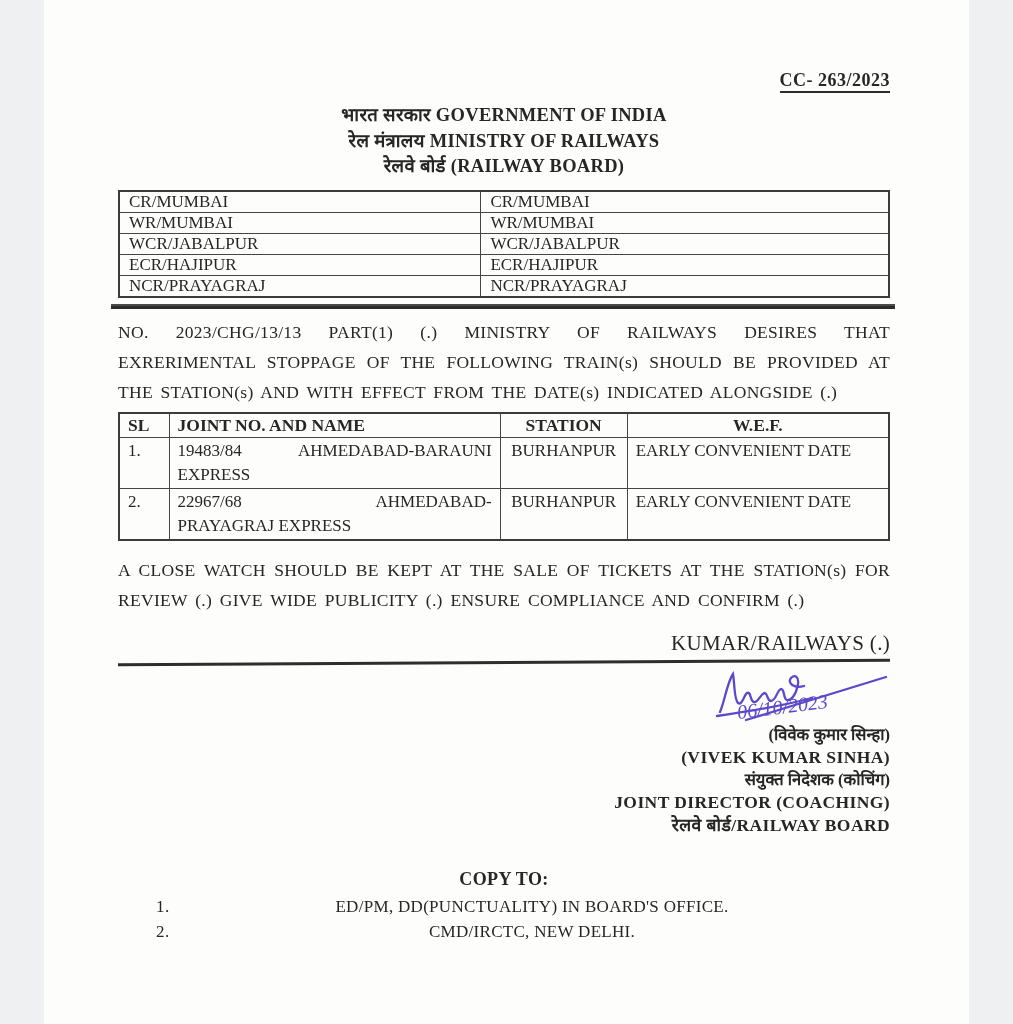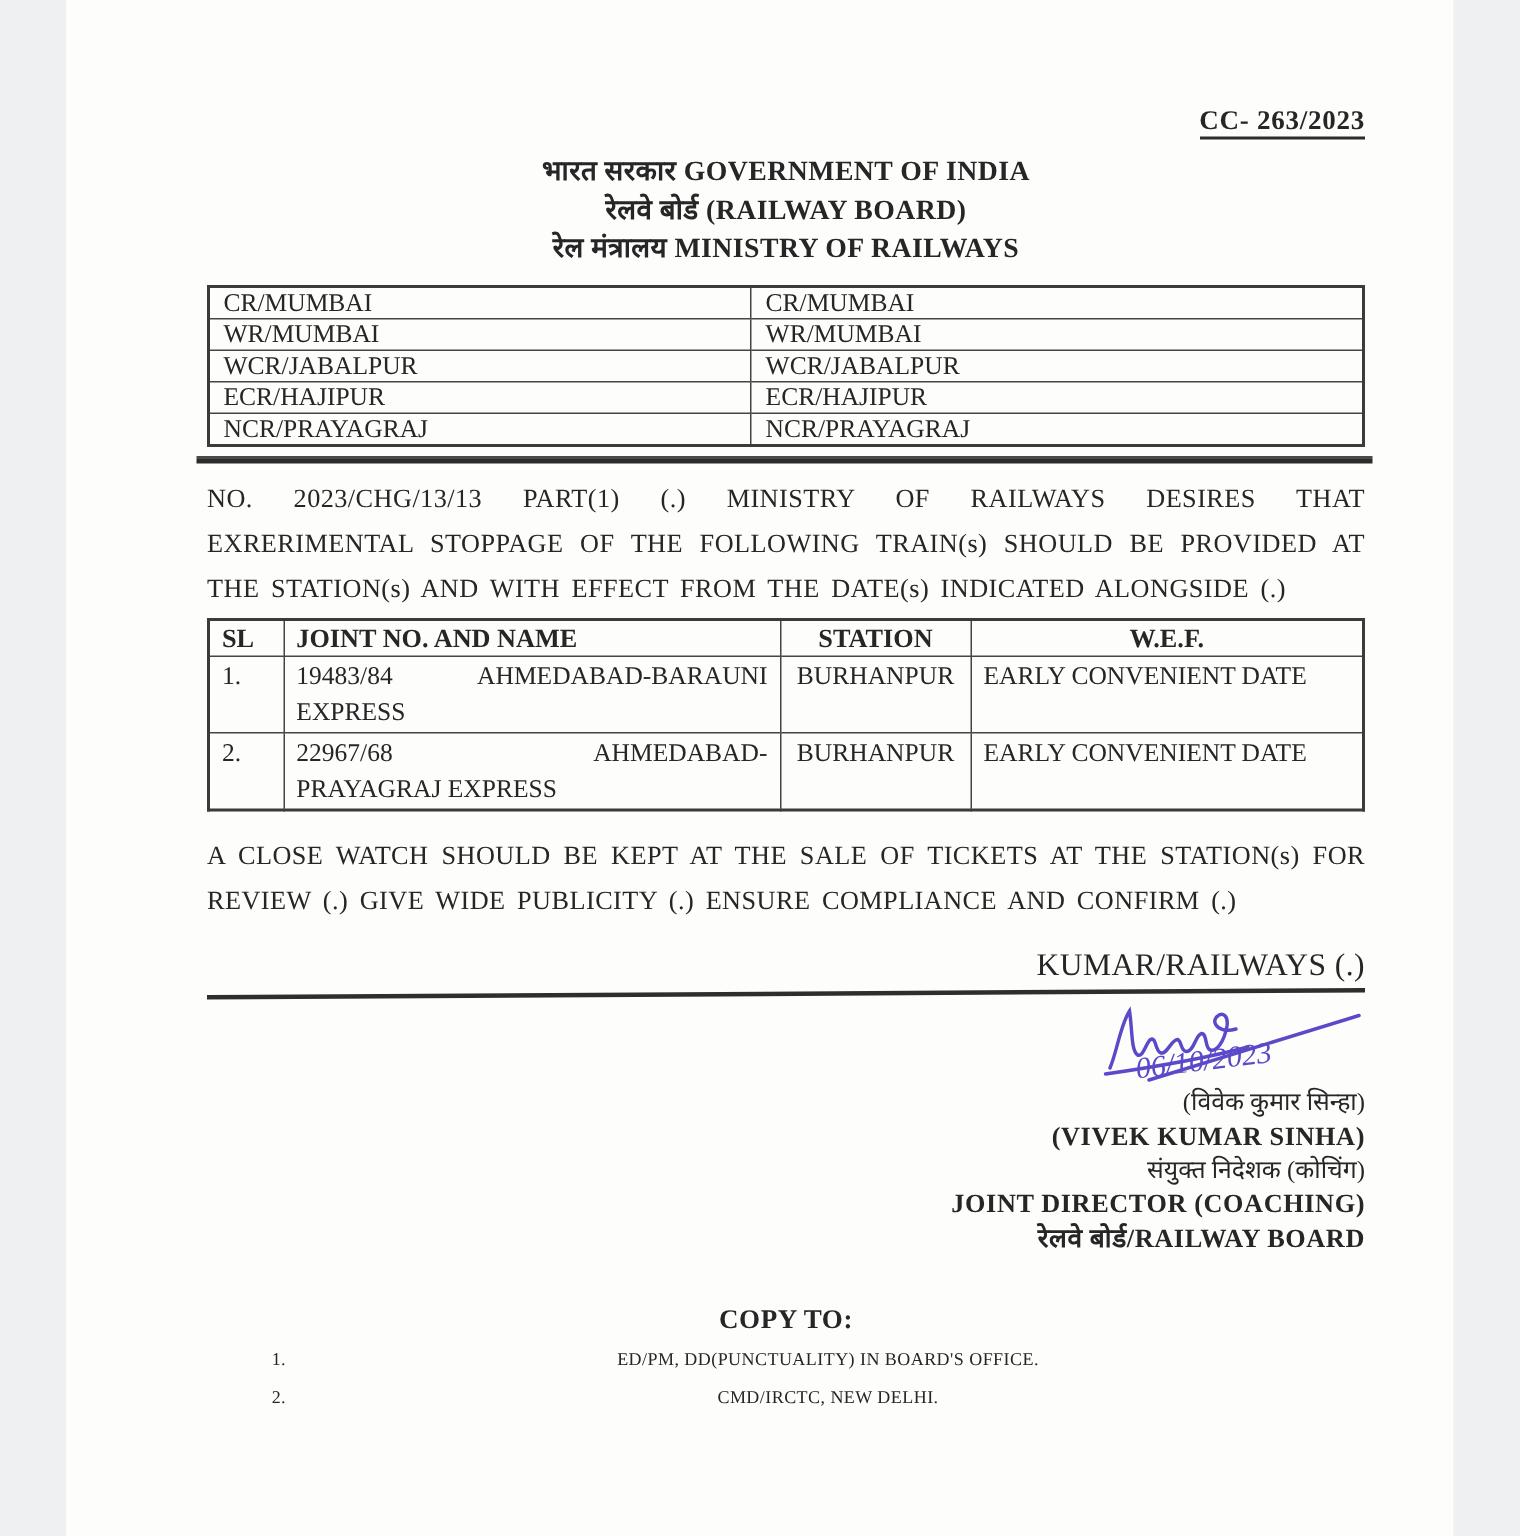--- a/index.html
+++ b/index.html
@@ -3,21 +3,21 @@
 <meta charset="utf-8">
 <style>
   * { margin:0; padding:0; box-sizing:border-box; }
   body { background:#e8e9eb; }
   .page {
     position:relative; width:1013px; height:1024px;
     background:#eff0f2; overflow:hidden;
     font-family:"Liberation Serif", serif; color:#262626;
   }
   .sheet { position:absolute; left:44px; right:44px; top:0; bottom:0; background:#fdfdfc; }
-  .content { position:absolute; left:138px; top:0; width:772px; }
+  .content { position:absolute; left:118px; top:0; width:772px; }
 
   .ref-line { padding-top:70px; text-align:right; font-size:18px; font-weight:bold; }
   .ref-line span { border-bottom:2px solid #2c2c2c; padding-bottom:1px; letter-spacing:0.5px; }
 
   .gov-header { margin-top:12px; text-align:center; font-weight:bold;
     font-size:18.5px; line-height:25.5px; letter-spacing:0.3px; }
 
   .fax-block { margin-top:22px; text-align:right; font-size:17.5px; line-height:23.5px; letter-spacing:0.4px; }
 
   table { width:100%; border-collapse:collapse; font-size:17px; }
@@ -44,43 +44,43 @@
   .cell-center { text-align:center; line-height:24px; }
   .cell-wef { text-align:left; line-height:24px; padding-top:2px; }
   .train-table td.sl-cell { line-height:24px; }
 
   .closing { margin-top:14px; }
   .sender-line { margin-top:16px; text-align:right; font-size:21px; letter-spacing:0.3px; }
   .sig-rule { margin-top:5px; border-top:3px solid #2e2e2e; transform:rotate(-0.35deg); }
 
   .sig-block { margin-top:4px; display:flex; flex-direction:column; align-items:flex-end; text-align:right; }
   .sig-scribble { margin-right:-6px; }
-  .sig-hi { font-size:16.5px; font-weight:normal; line-height:22px; }
+  .sig-hi { font-size:16.5px; font-weight:bold; line-height:22px; }
   .sig-en { font-size:17.5px; font-weight:bold; letter-spacing:0.4px; line-height:23px; }
   .sig-org-hi { font-weight:bold; }
 
   .copyto { margin-top:32px;text-align:center; }
   .copyto-label { font-weight:bold; font-size:18px; letter-spacing:0.4px; }
-  .copyto-list { margin-top:4px; padding-left:56px; font-size:12px; line-height:25.5px; letter-spacing:0.3px; }
+  .copyto-list { margin-top:4px; padding-left:56px; font-size:17px; line-height:25.5px; letter-spacing:0.3px; }
 </style>
 </head>
 <body>
 
 <div class="page">
   <div class="sheet"></div>
   <div class="content">
 
     <div class="ref-line">
       <span>CC- 263/2023</span>
     </div>
 
     <div class="gov-header">
       <div>भारत सरकार GOVERNMENT OF INDIA</div>
+      <div>रेल मंत्रालय MINISTRY OF RAILWAYS</div>
       <div>रेलवे बोर्ड (RAILWAY BOARD)</div>
-      <div>रेल मंत्रालय MINISTRY OF RAILWAYS</div>
     </div>
 
 
     <table class="addr-table">
       <colgroup>
           <col class="c1">
           <col class="c2">
         </colgroup>
       <tbody>
       <tr>

